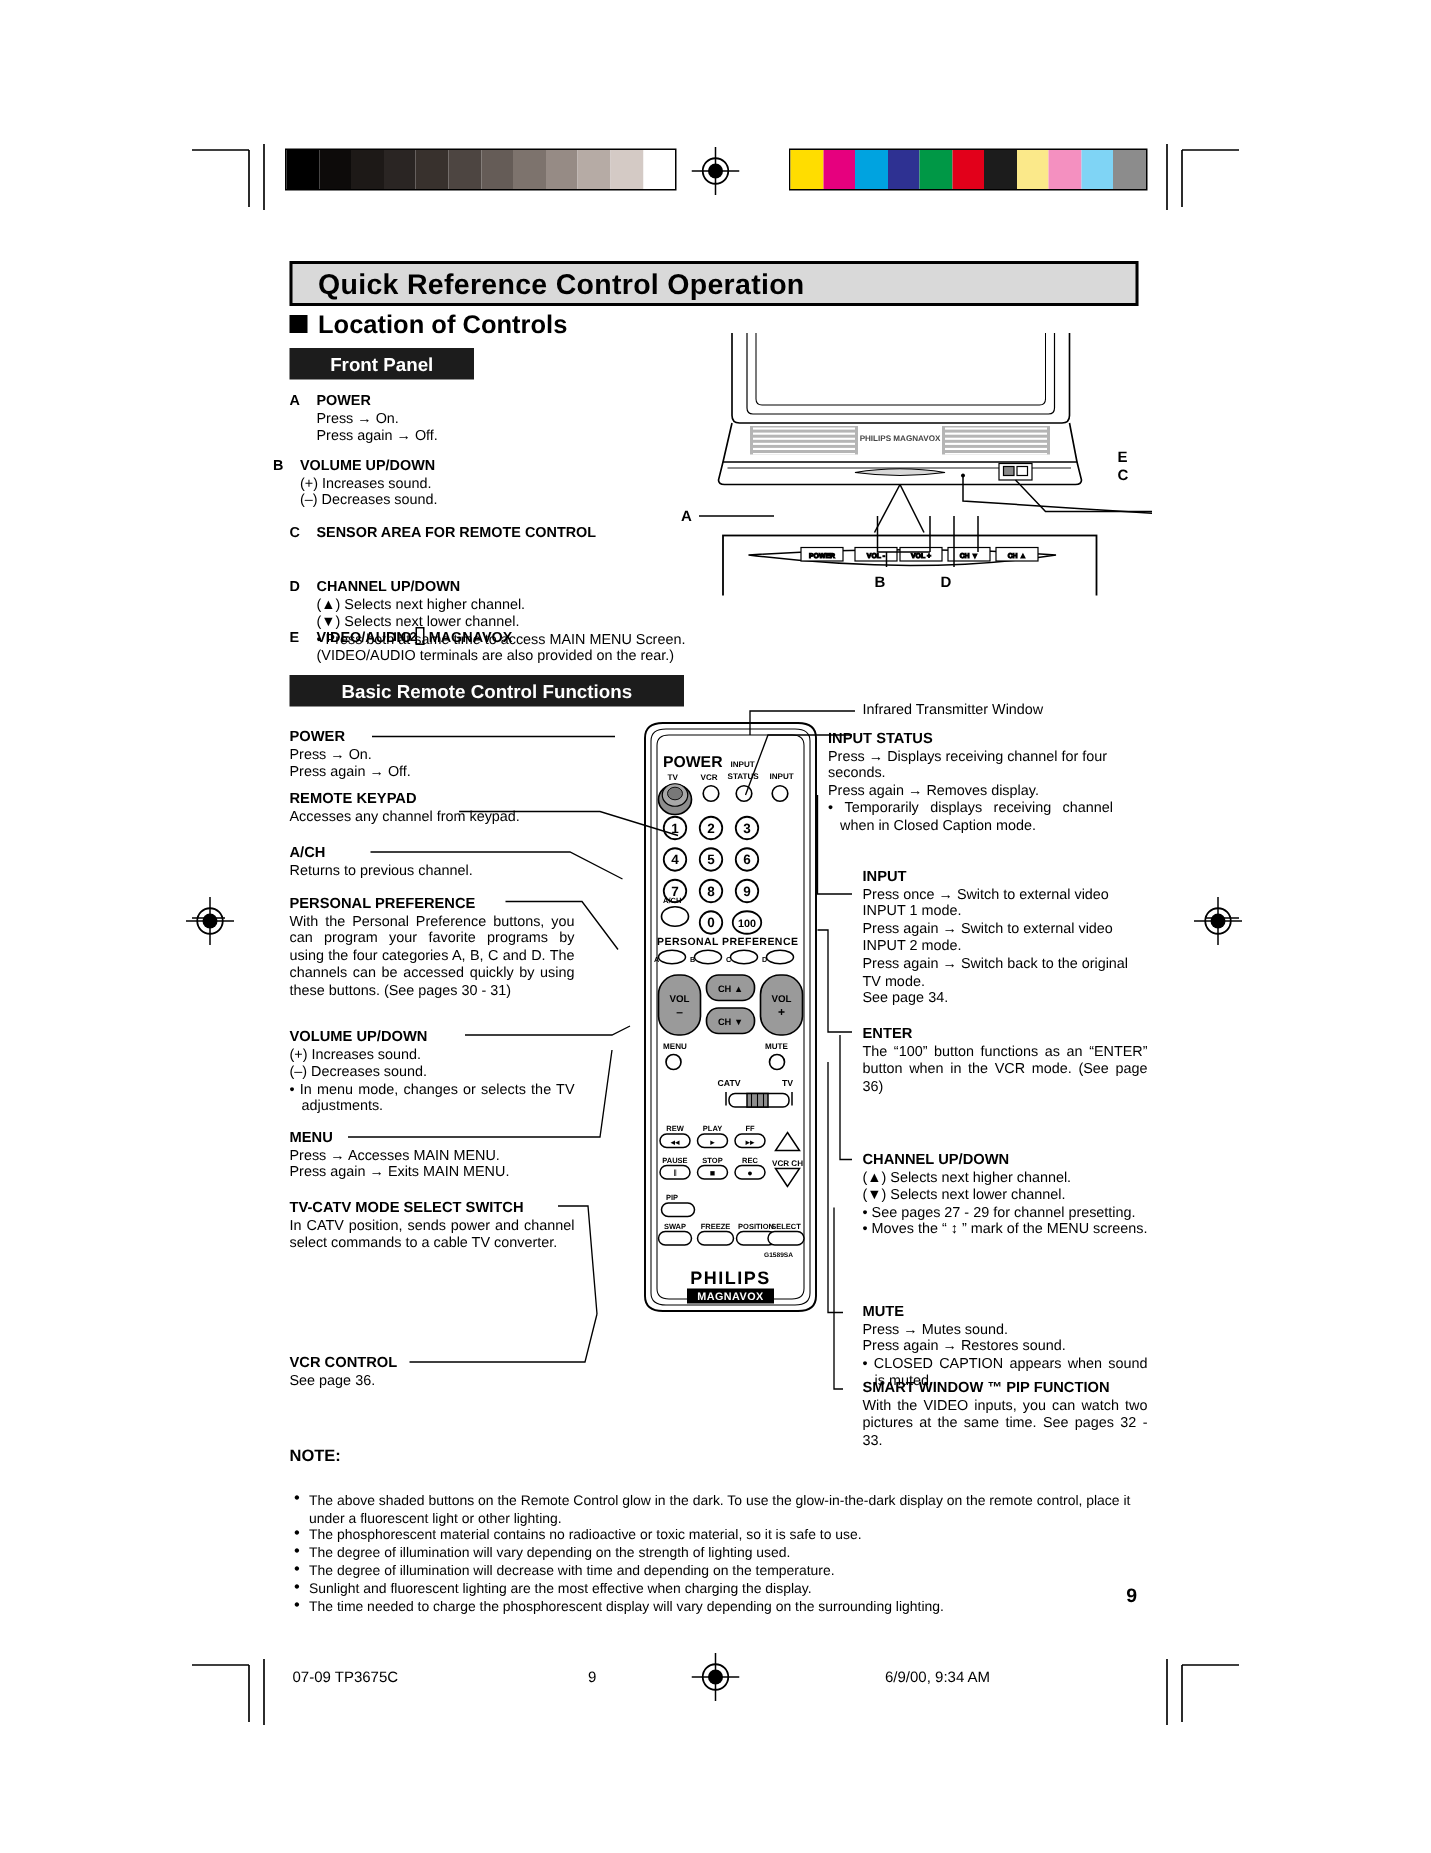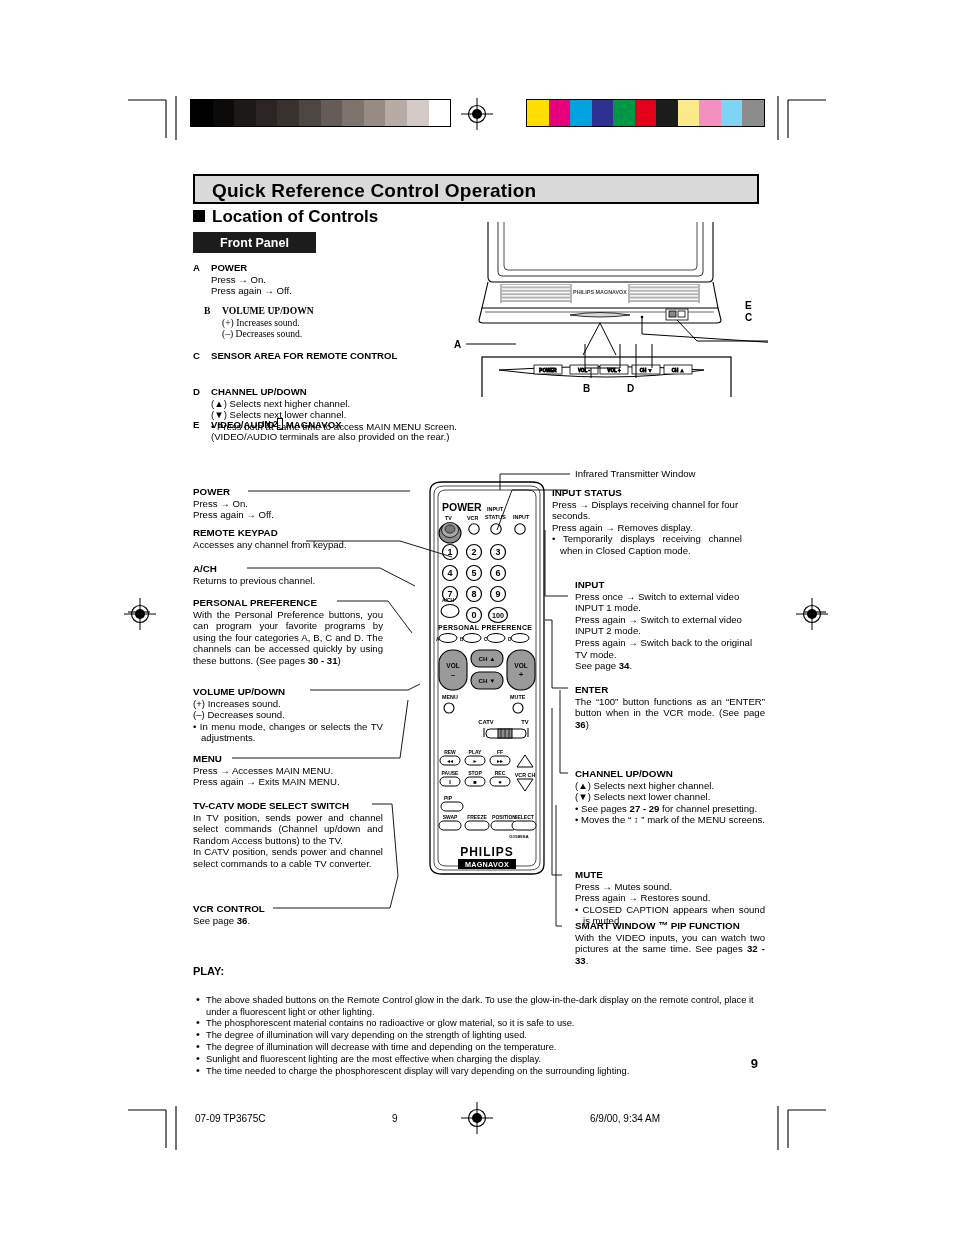--- a/index.html
+++ b/index.html
@@ -32,21 +32,21 @@
 
   .blackbar{
     position:absolute;background:#1c1c1c;color:#fff;font-weight:bold;
     display:flex;align-items:center;justify-content:center;font-size:12.5px;
   }
   #front-panel-bar{left:193px;top:232px;width:123px;height:21px;}
   #remote-bar{left:193px;top:450px;width:263px;height:21px;}
 
   
   .blk{position:absolute;font-size:9.6px;line-height:11.6px;}
-  .blk b{font-weight:bold;}
+  .blk b{font-weight:normal;}
   .bold{font-weight:bold;}
   .hdg{font-weight:bold;font-size:9.8px;}
   .just{text-align:justify;}
   .ind{padding-left:8px;text-indent:-8px;}
 
   .letter{position:absolute;font-weight:bold;font-size:10px;}
 
   .inbox{
     display:inline-block;border:1.2px solid #000;padding:0 2px;
     font-size:8.6px;font-weight:bold;line-height:10px;vertical-align:1px;
@@ -160,21 +160,21 @@
   <div class="blackbar" id="front-panel-bar">
     <span>Front Panel</span>
   </div>
 
   <div id="front-panel-list">
       <div class="blk" style="left: 193px; top: 262px; width: 366px;">
         <div style="position:relative;padding-left:18px;text-indent:-18px;"><span class="bold" style="display:inline-block;width:18px;text-indent:0;">A</span><span class="bold">POWER</span></div>
         <div style="padding-left:18px;">Press → On.</div>
         <div style="padding-left:18px;">Press again → Off.</div>
       </div>
-      <div class="blk" style="left: 204px; top: 305px; width: 366px; font-family: Liberation Serif, serif;">
+      <div class="blk" style="left: 182px; top: 305px; width: 366px;">
         <div style="position:relative;padding-left:18px;text-indent:-18px;"><span class="bold" style="display:inline-block;width:18px;text-indent:0;">B</span><span class="bold">VOLUME UP/DOWN</span></div>
         <div style="padding-left:18px;">(+) Increases sound.</div>
         <div style="padding-left:18px;">(–) Decreases sound.</div>
       </div>
       <div class="blk" style="left: 193px; top: 350px; width: 366px;">
         <div style="position:relative;padding-left:18px;text-indent:-18px;"><span class="bold" style="display:inline-block;width:18px;text-indent:0;">C</span><span class="bold">SENSOR AREA FOR REMOTE CONTROL</span></div>
       </div>
       <div class="blk" style="left: 193px; top: 386px; width: 366px;">
         <div style="position:relative;padding-left:18px;text-indent:-18px;"><span class="bold" style="display:inline-block;width:18px;text-indent:0;">D</span><span class="bold">CHANNEL UP/DOWN</span></div>
         <div style="padding-left:18px;">(▲) Selects next higher channel.</div>
@@ -272,20 +272,23 @@
       <path d="M466 344 H516"></path>
       <path d="M591 368 V378"></path>
       <path d="M585 344 V368 H620"></path>
       <path d="M620 344 V368"></path>
       <path d="M636 368 V378"></path>
       <path d="M636 344 V368"></path>
       <path d="M652 344 V368 H652"></path>
     </g>
   </svg>
 
+  <div class="blackbar" id="remote-bar">
+    <span>Basic Remote Control Functions</span>
+  </div>
 
   <svg class="abs" style="left:412px;top:478px;" width="150" height="400" viewBox="0 0 150 400">
 
     <g stroke="#000" fill="#ffffff" stroke-width="1.3">
       <path d="M18 14 Q18 4 30 4 L120 4 Q132 4 132 14 L132 386 Q132 396 120 396 L30 396 Q18 396 18 386 Z"></path>
     </g>
     <g stroke="#000" fill="none" stroke-width="0.7">
       <path d="M22 16 Q22 8 32 8 L118 8 Q128 8 128 16 L128 384 Q128 392 118 392 L32 392 Q22 392 22 384 Z"></path>
       <path d="M26 19 Q26 12 34 12 L116 12 Q124 12 124 19 L124 381 Q124 388 116 388 L34 388 Q26 388 26 381 Z"></path>
     </g>
@@ -466,21 +469,20 @@
         <div class="">(–) Decreases sound.</div>
         <div class="ind just">•&nbsp;In menu mode, changes or selects the TV adjustments.</div>
       </div>
       <div class="blk" style="left: 193px; top: 753px; width: 190px;">
         <div class="hdg">MENU</div>
         <div class="">Press → Accesses MAIN MENU.</div>
         <div class="">Press again → Exits MAIN MENU.</div>
       </div>
       <div class="blk" style="left: 193px; top: 800px; width: 190px;">
         <div class="hdg">TV-CATV MODE SELECT SWITCH</div>
-        <div class="just">In TV position, sends power and channel select commands (Channel up/down and Random Access buttons) to the TV.</div>
         <div class="just">In CATV position, sends power and channel select commands to a cable TV converter.</div>
       </div>
       <div class="blk" style="left: 193px; top: 903px; width: 190px;">
         <div class="hdg">VCR CONTROL</div>
         <div class="">See page <b>36</b>.</div>
       </div>
     </div>
 
   <div id="right-col">
       <div class="blk" style="left: 575px; top: 468px; width: 190px;">
@@ -516,24 +518,24 @@
         <div class="">Press again → Restores sound.</div>
         <div class="ind just">•&nbsp;CLOSED CAPTION appears when sound is muted.</div>
       </div>
       <div class="blk" style="left: 575px; top: 920px; width: 190px;">
         <div class="hdg">SMART WINDOW ™ PIP FUNCTION</div>
         <div class="just">With the VIDEO inputs, you can watch two pictures at the same time. See pages <b>32 - 33</b>.</div>
       </div>
     </div>
 
   <div id="note">
-    <div class="nh">PLAY:</div>
+    <div class="nh">NOTE:</div>
     <ul id="note-list">
         <li>The above shaded buttons on the Remote Control glow in the dark. To use the glow-in-the-dark display on the remote control, place it under a fluorescent light or other lighting.</li>
-        <li>The phosphorescent material contains no radioactive or glow material, so it is safe to use.</li>
+        <li>The phosphorescent material contains no radioactive or toxic material, so it is safe to use.</li>
         <li>The degree of illumination will vary depending on the strength of lighting used.</li>
         <li>The degree of illumination will decrease with time and depending on the temperature.</li>
         <li>Sunlight and fluorescent lighting are the most effective when charging the display.</li>
         <li>The time needed to charge the phosphorescent display will vary depending on the surrounding lighting.</li>
       </ul>
   </div>
 
   <div class="pagenum">9</div>
 
   <div class="footer" style="left:195px;top:1113px;">07-09 TP3675C</div>

